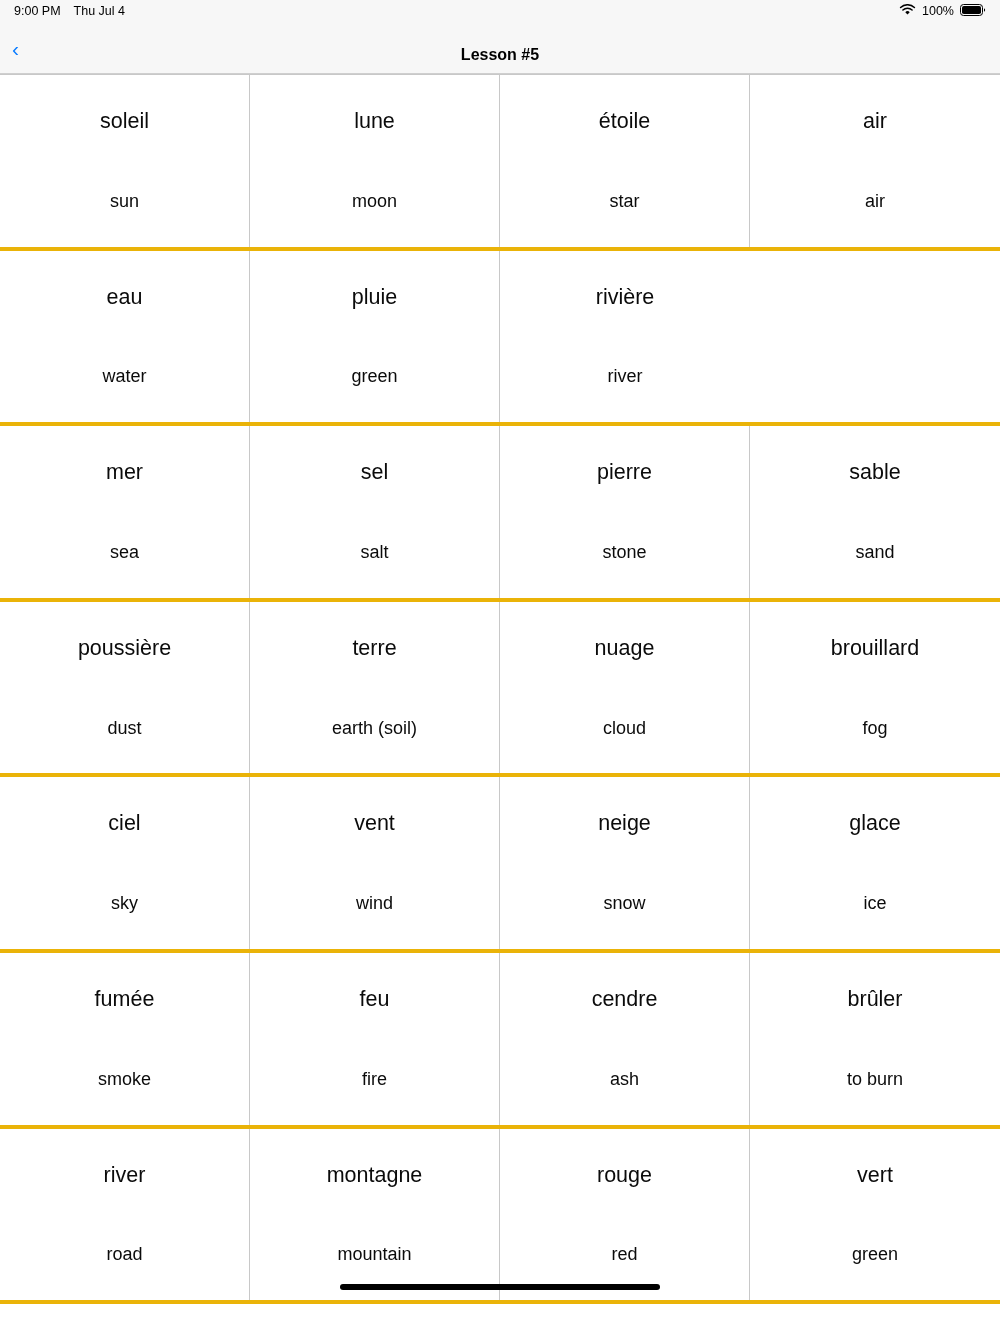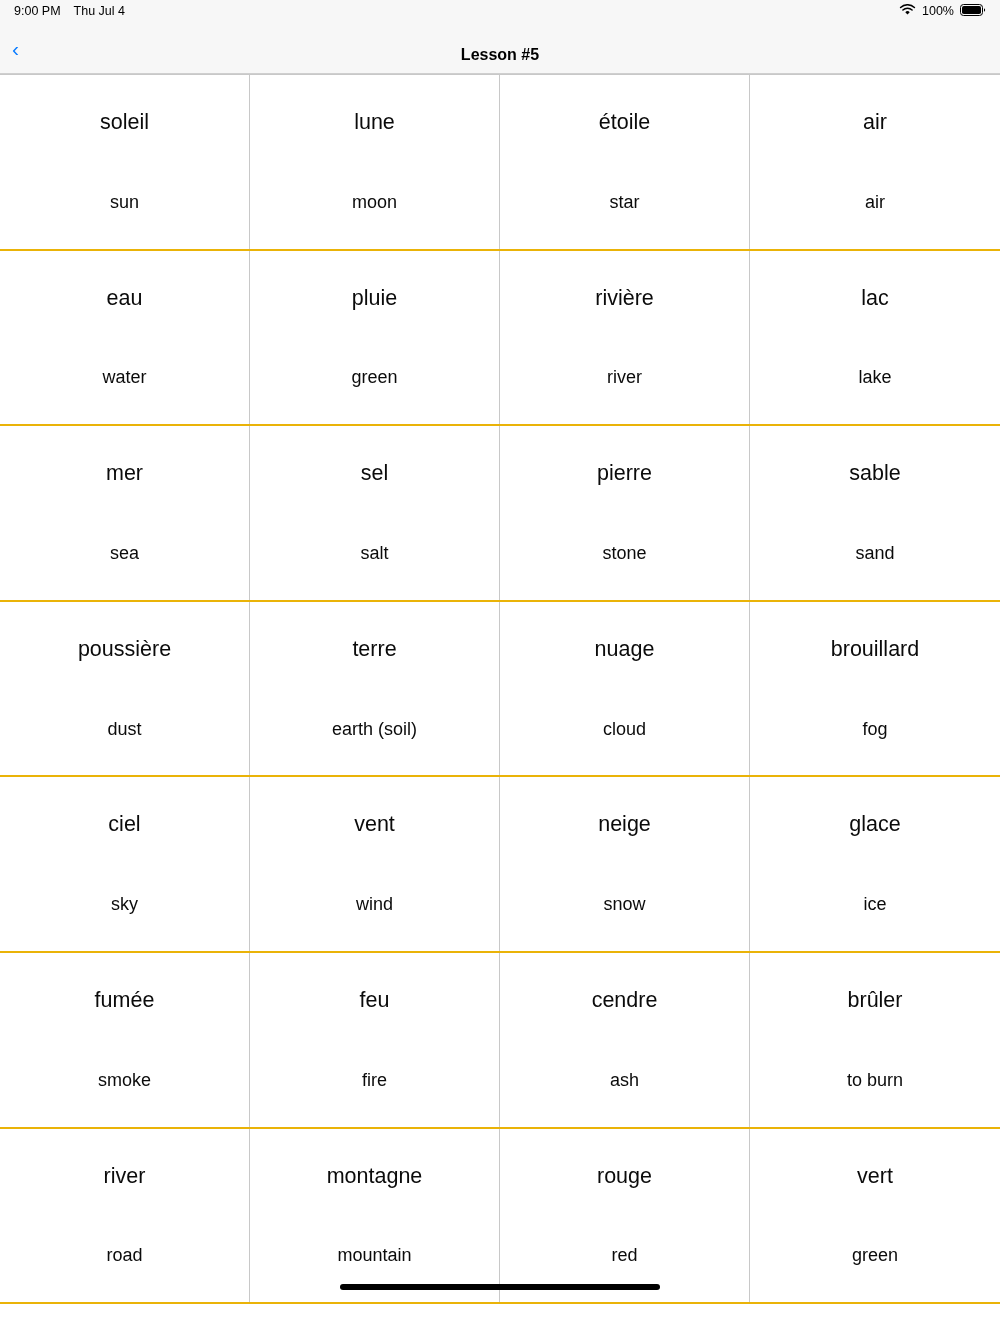--- a/index.html
+++ b/index.html
@@ -82,21 +82,21 @@
 
   
   .grid {
     width: 1000px;
     border-top: 1px solid #c8c8c8;
   }
   .row {
     display: flex;
     width: 1000px;
     height: 175.6px;
-    border-bottom: 2px solid #eab308;
+    border-bottom: 4px solid #eab308;
   }
   .cell {
     width: 250px;
     border-right: 1px solid #c8c8c8;
     display: flex;
     flex-direction: column;
     align-items: center;
     justify-content: center;
     padding: 14px 6px;
     text-align: center;
@@ -197,24 +197,20 @@
         <div class="definition">water</div>
       </div>
       <div class="cell">
         <div class="term">pluie</div>
         <div class="definition">green</div>
       </div>
       <div class="cell">
         <div class="term">rivière</div>
         <div class="definition">river</div>
       </div>
-      <div class="cell">
-        <div class="term">lac</div>
-        <div class="definition">lake</div>
-      </div>
     </div>
 
     <div class="row">
       <div class="cell">
         <div class="term">mer</div>
         <div class="definition">sea</div>
       </div>
       <div class="cell">
         <div class="term">sel</div>
         <div class="definition">salt</div>

